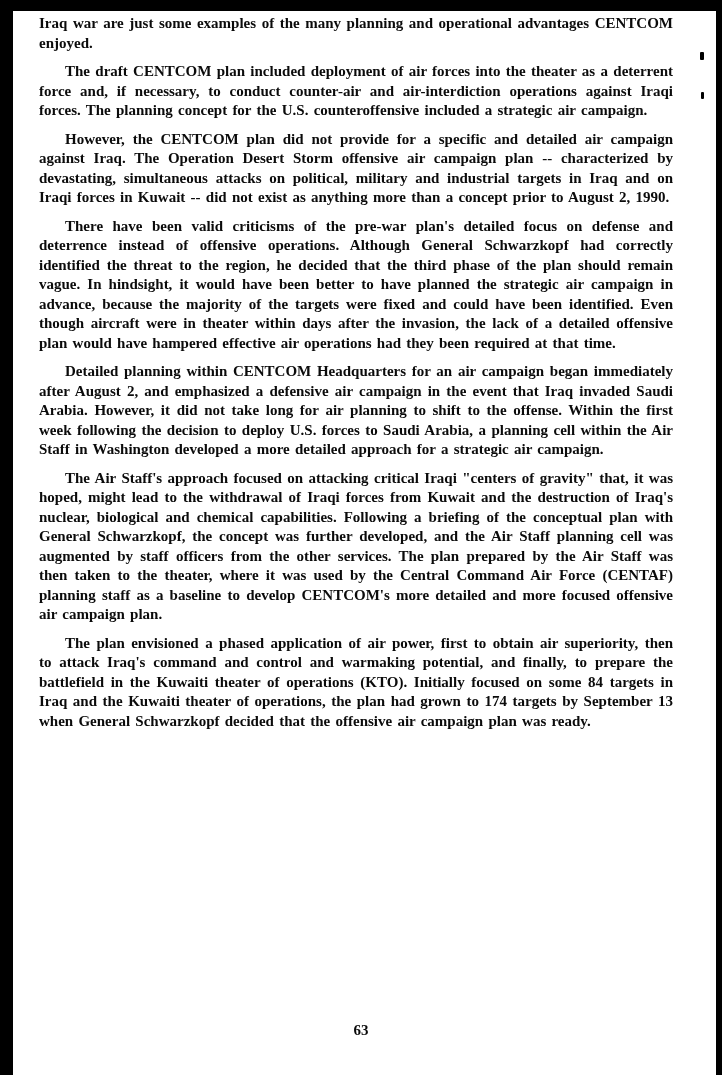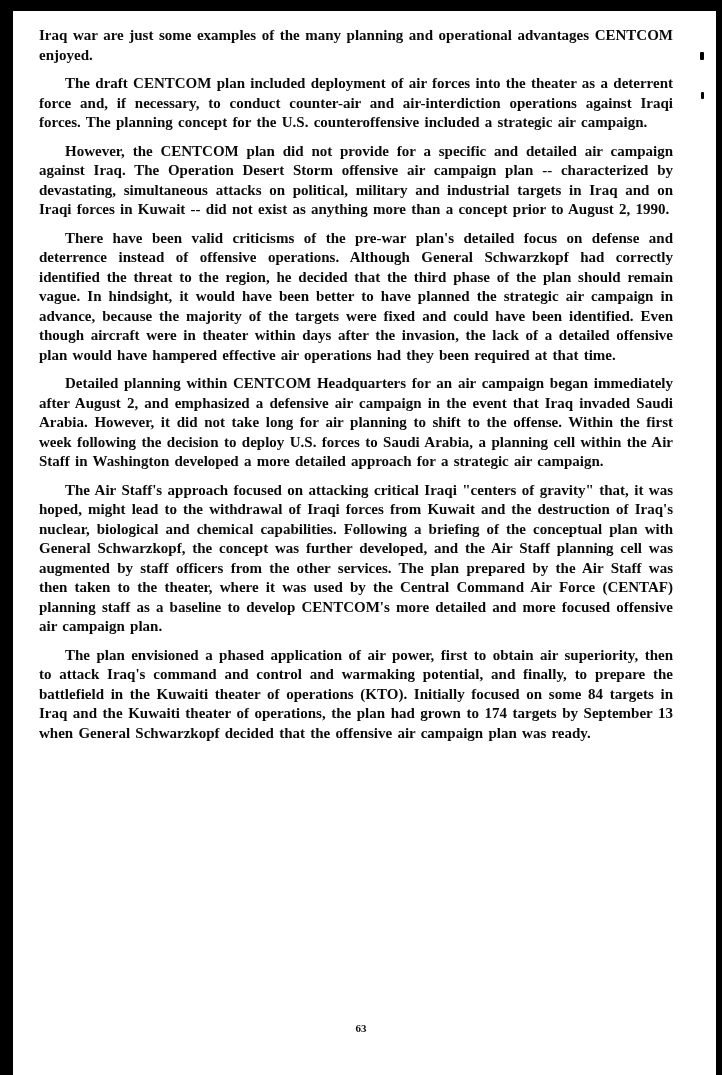--- a/index.html
+++ b/index.html
@@ -11,21 +11,21 @@
     font-family: "Liberation Serif", serif;
     color: #0b0b0b;
   }
   .scan-border-top  { position: absolute; top: 0; left: 0; width: 100%; height: 11px; background: #000; }
   .scan-border-left { position: absolute; top: 0; left: 0; width: 13px; height: 100%; background: #000; }
   .scan-border-right{ position: absolute; top: 0; right: 0; width: 6px; height: 100%; background: #000; }
   .speck { position: absolute; background: #000; border-radius: 1px; }
 
   .content {
     position: absolute;
-    top: 26px; left: 39px;
+    top: 14px; left: 39px;
     width: 634px;
   }
   .para {
     font-weight: bold;
     font-size: 15px;
     line-height: 19.5px;
     text-align: justify;
     margin: 0 0 9px 0;
     word-spacing: 1.5px;
   }
@@ -35,21 +35,21 @@
     font-weight: bold;
     font-size: 17.5px;
     margin: 36px 0 16px 0;
   }
   .page-number {
     position: absolute;
     top: 1022px; left: 0;
     width: 100%;
     text-align: center;
     font-weight: bold;
-    font-size: 11px;
+    font-size: 15px;
   }
 </style>
 </head>
 <body>
 
 <div class="scan-border-top"></div>
 <div class="scan-border-left"></div>
 <div class="scan-border-right"></div>
 <div class="speck" style="left:700px; top:52px; width:4px; height:8px;"></div>
 <div class="speck" style="left:701px; top:92px; width:3px; height:7px;"></div>

